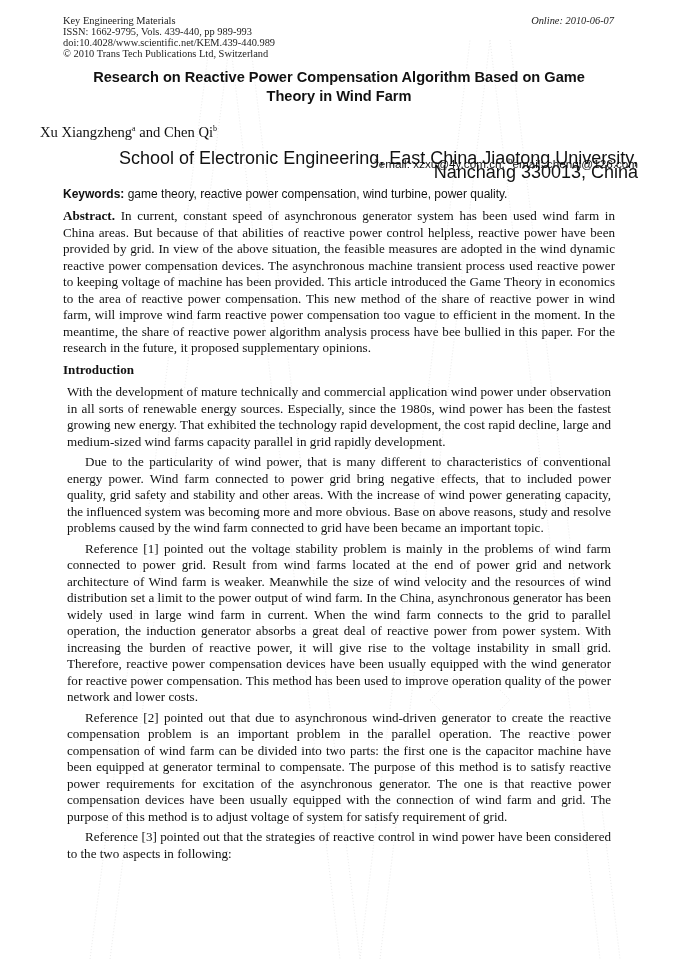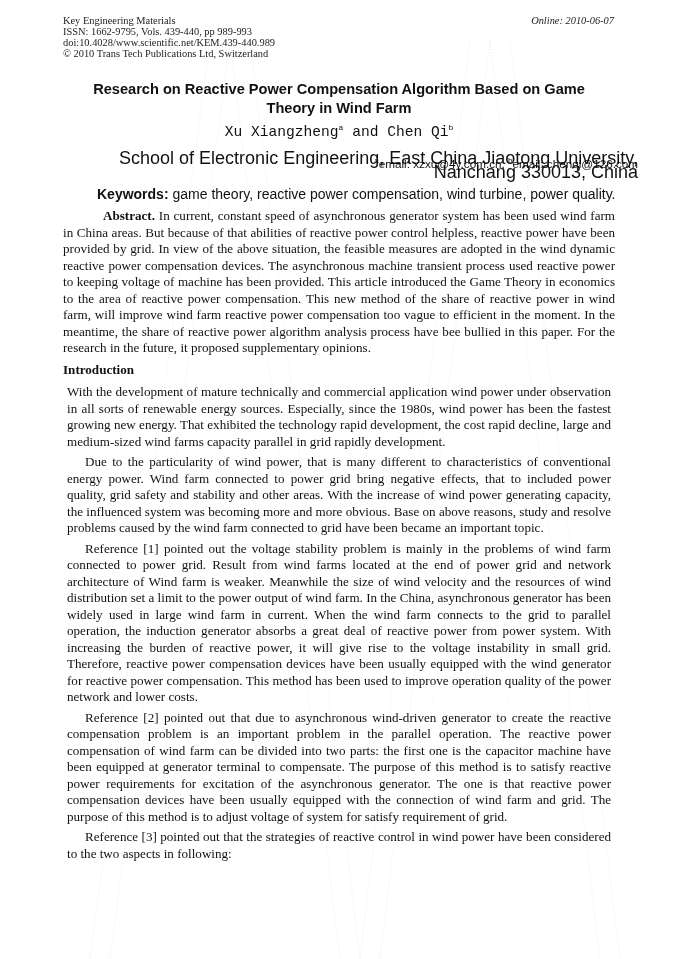--- a/index.html
+++ b/index.html
@@ -1,30 +1,30 @@
 <!DOCTYPE html>
 <html><head>
 <meta charset="utf-8">
 <style>
   html, body { margin: 0; padding: 0; background: #ffffff; }
   body { width: 678px; height: 959px; position: relative; overflow: hidden; color: #111; }
   .page { position: absolute; left: 0; top: 0; width: 678px; height: 959px; }
   .watermark { position: absolute; left: 0; top: 0; width: 678px; height: 959px; pointer-events: none; }
   .hdr { position: absolute; left: 63px; top: 15px; font-family: "Liberation Serif", serif; font-size: 10.4px; line-height: 11px; color: #222; }
   .hdr-right { position: absolute; right: 64px; top: 15px; font-family: "Liberation Serif", serif; font-style: italic; font-size: 10.4px; line-height: 11px; color: #222; }
-  .title { position: absolute; left: 40px; width: 598px; top: 80px; text-align: center; font-family: "Liberation Sans", sans-serif; font-weight: bold; font-size: 14.6px; line-height: 19px; color: #111; }
-  .authors { position: absolute; left: 40px; width: 598px; top: 123px; text-align: center; font-family: Liberation Mono, monospace; font-size: 14.6px; line-height: 18px; color: #111; }
+  .title { position: absolute; left: 40px; width: 598px; top: 68px; text-align: center; font-family: "Liberation Sans", sans-serif; font-weight: bold; font-size: 14.6px; line-height: 19px; color: #111; }
+  .authors { position: absolute; left: 40px; width: 598px; top: 123px; font-family: Liberation Serif, serif; font-size: 14.6px; line-height: 18px; color: #111; }
   .authors sup, .emails sup { font-size: 8px; vertical-align: super; line-height: 0; }
   .affil { position: absolute; left: 40px; width: 598px; top: 151px; text-align: right; font-family: "Liberation Sans", sans-serif; font-size: 18px; line-height: 14px; color: #111; }
   .emails { position: absolute; left: 40px; width: 598px; top: 157px; text-align: right; font-family: "Liberation Sans", sans-serif; font-size: 11.7px; line-height: 14px; color: #111; }
-  .keywords { position: absolute; left: 63px; width: 560px; top: 187px; font-family: "Liberation Sans", sans-serif; font-size: 14px; line-height: 14px; color: #111; margin-left: 34px; }
+  .keywords { position: absolute; left: 63px; width: 560px; top: 187px; font-family: "Liberation Sans", sans-serif; font-size: 12px; line-height: 14px; color: #111; }
   .keywords b { font-weight: bold; }
   .body { position: absolute; left: 63px; width: 552px; font-family: "Liberation Serif", serif; font-size: 13.1px; line-height: 16.5px; color: #111; text-align: justify; }
   .abstract { top: 208px; }
-  .abstract b { font-weight: bold; margin-left: 40px; }
+  .abstract b { font-weight: bold; }
   .sec-head { position: absolute; left: 63px; top: 362px; font-family: "Liberation Serif", serif; font-weight: bold; font-size: 13.1px; line-height: 16px; color: #111; }
   .intro { top: 380px; }
   .intro p { margin: 4px; text-indent: 18px; }
   .intro p.first { text-indent: 0; }
   p { margin: 0; }
 </style>
 </head>
 <body>
 
 <div class="page">

